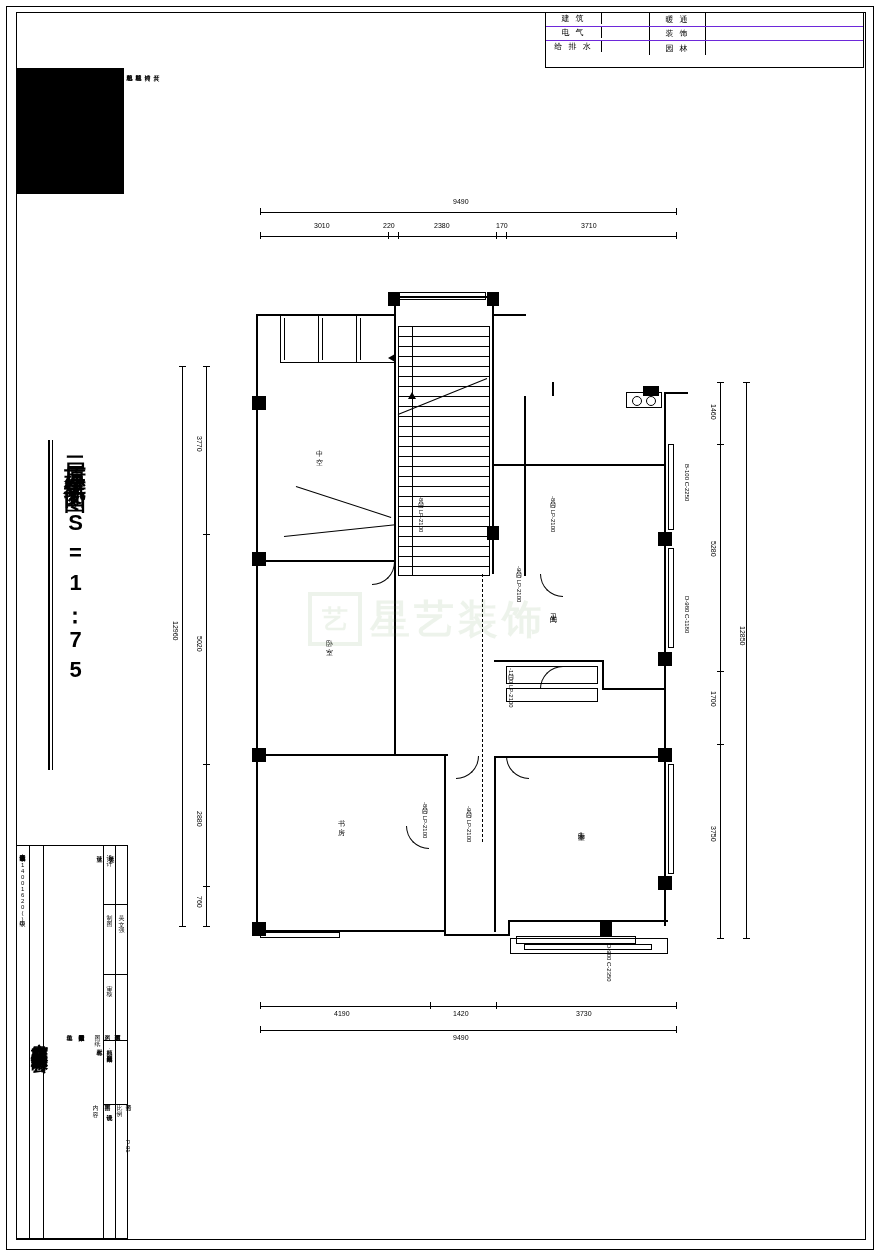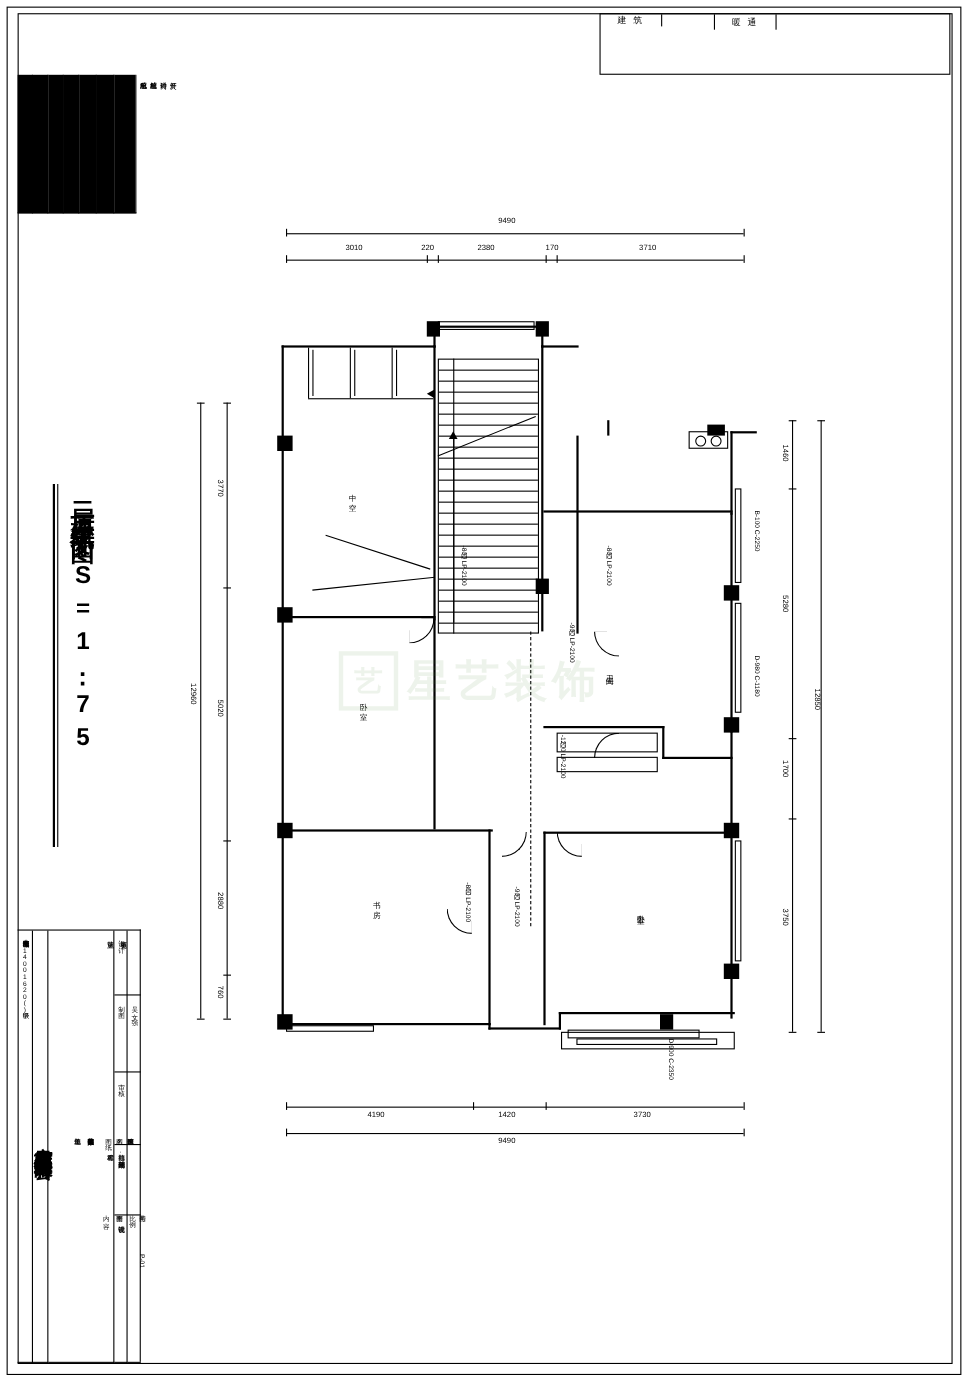--- a/index.html
+++ b/index.html
@@ -70,20 +70,32 @@
 <div class="sheet">
 
   <div class="trim"></div>
   <div class="frame"></div>
 
   <div id="disc-table">
     <div class="row">
       <div class="c lbl">建  筑</div>
       <div class="c val"></div>
       <div class="c lbl2">暖   通</div>
+      <div class="c val2"></div>
+    </div>
+    <div class="row">
+      <div class="c lbl">电  气</div>
+      <div class="c val"></div>
+      <div class="c lbl2">装   饰</div>
+      <div class="c val2"></div>
+    </div>
+    <div class="row">
+      <div class="c lbl">给 排 水</div>
+      <div class="c val"></div>
+      <div class="c lbl2">园   林</div>
       <div class="c val2"></div>
     </div>
   </div>
 
   <div id="legend">
     <div class="col" style="left:0;width:14px;">
       <div class="sym" style="font-size:6px;">区</div>
       <div class="txt vtext">配电箱位置</div>
     </div>
     <div class="col" style="left:14px;width:14px;">

